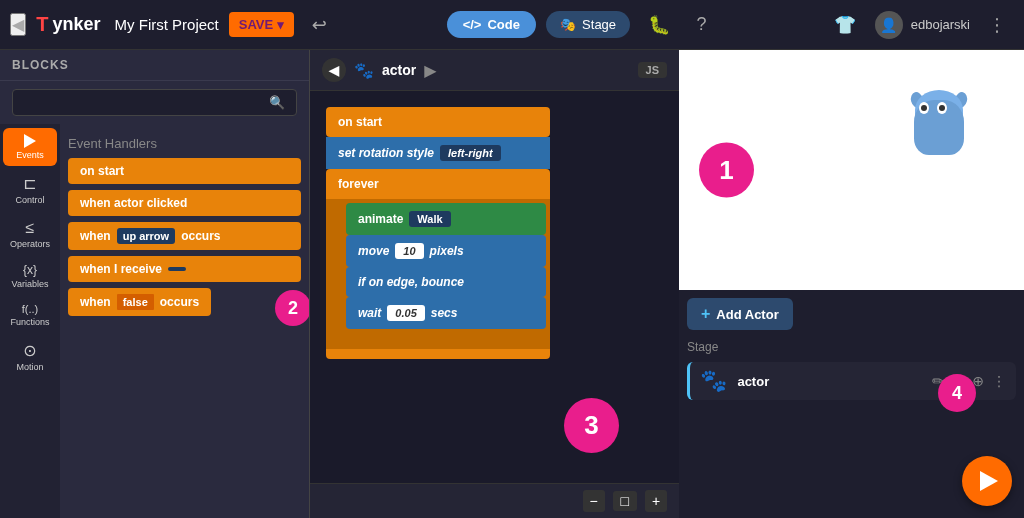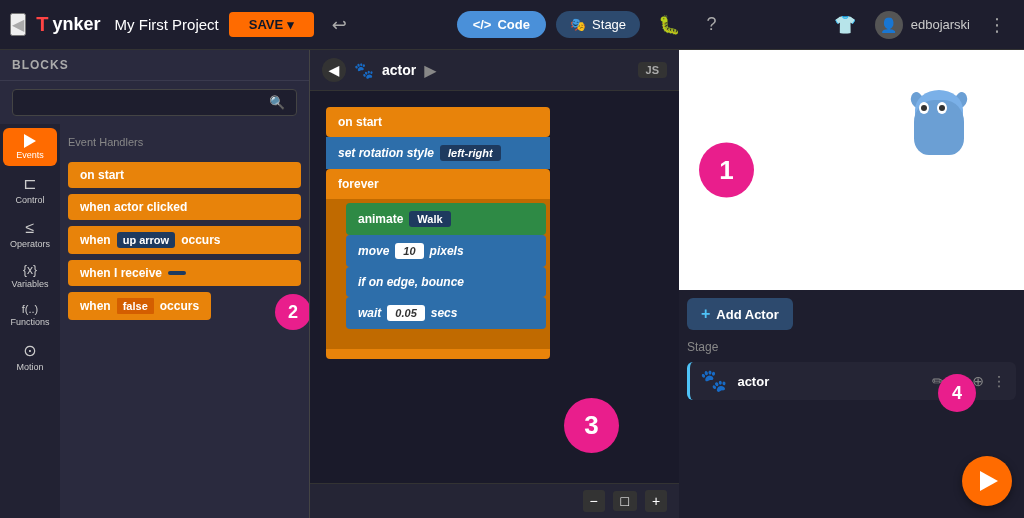--- a/index.html
+++ b/index.html
@@ -16,21 +16,21 @@
       border-bottom: 1px solid #333;
       flex-shrink: 0;
     }
     .tynker-logo {
       display: flex; align-items: center; gap: 4px; color: white; font-weight: bold; font-size: 18px; margin-right: 4px;
     }
     .tynker-logo .t-icon { color: #ff4444; font-size: 20px; }
     .back-arrow { color: #aaa; font-size: 16px; cursor: pointer; }
     .project-title { color: white; font-size: 15px; font-weight: 400; }
     .save-btn {
-      background: #ff6b00; color: #0f172a; border: none; border-radius: 4px; padding: 5px 20px;
+      background: #ff6b00; color: #701a75; border: none; border-radius: 4px; padding: 5px 10px;
       cursor: pointer; font-size: 13px; font-weight: bold; display: flex; align-items: center; gap: 4px;
     }
     .nav-spacer { flex: 1; }
     .code-btn {
       background: #4a90d9; color: white; border: none; border-radius: 20px; padding: 6px 16px;
       font-size: 13px; font-weight: bold; cursor: pointer; display: flex; align-items: center; gap: 6px;
     }
     .stage-btn {
       background: #2d4a6e; color: white; border: none; border-radius: 20px; padding: 6px 14px;
       font-size: 13px; cursor: pointer; display: flex; align-items: center; gap: 6px;
@@ -103,21 +103,21 @@
     .sidebar-item .s-icon { font-size: 16px; margin-bottom: 2px; }
 
     .blocks-list {
       flex: 1;
       padding: 8px;
       overflow-y: auto;
       display: flex;
       flex-direction: column;
       gap: 6px;
     }
-    .category-label { color: #888; font-size: 11px; margin-bottom: 8px; margin-top: 4px; }
+    .category-label { color: #888; font-size: 13px; margin-bottom: 1px; margin-top: 4px; }
 
     
     .code-block {
       border-radius: 4px;
       padding: 6px 12px;
       font-size: 12px;
       font-weight: bold;
       color: white;
       cursor: pointer;
       display: inline-flex;

